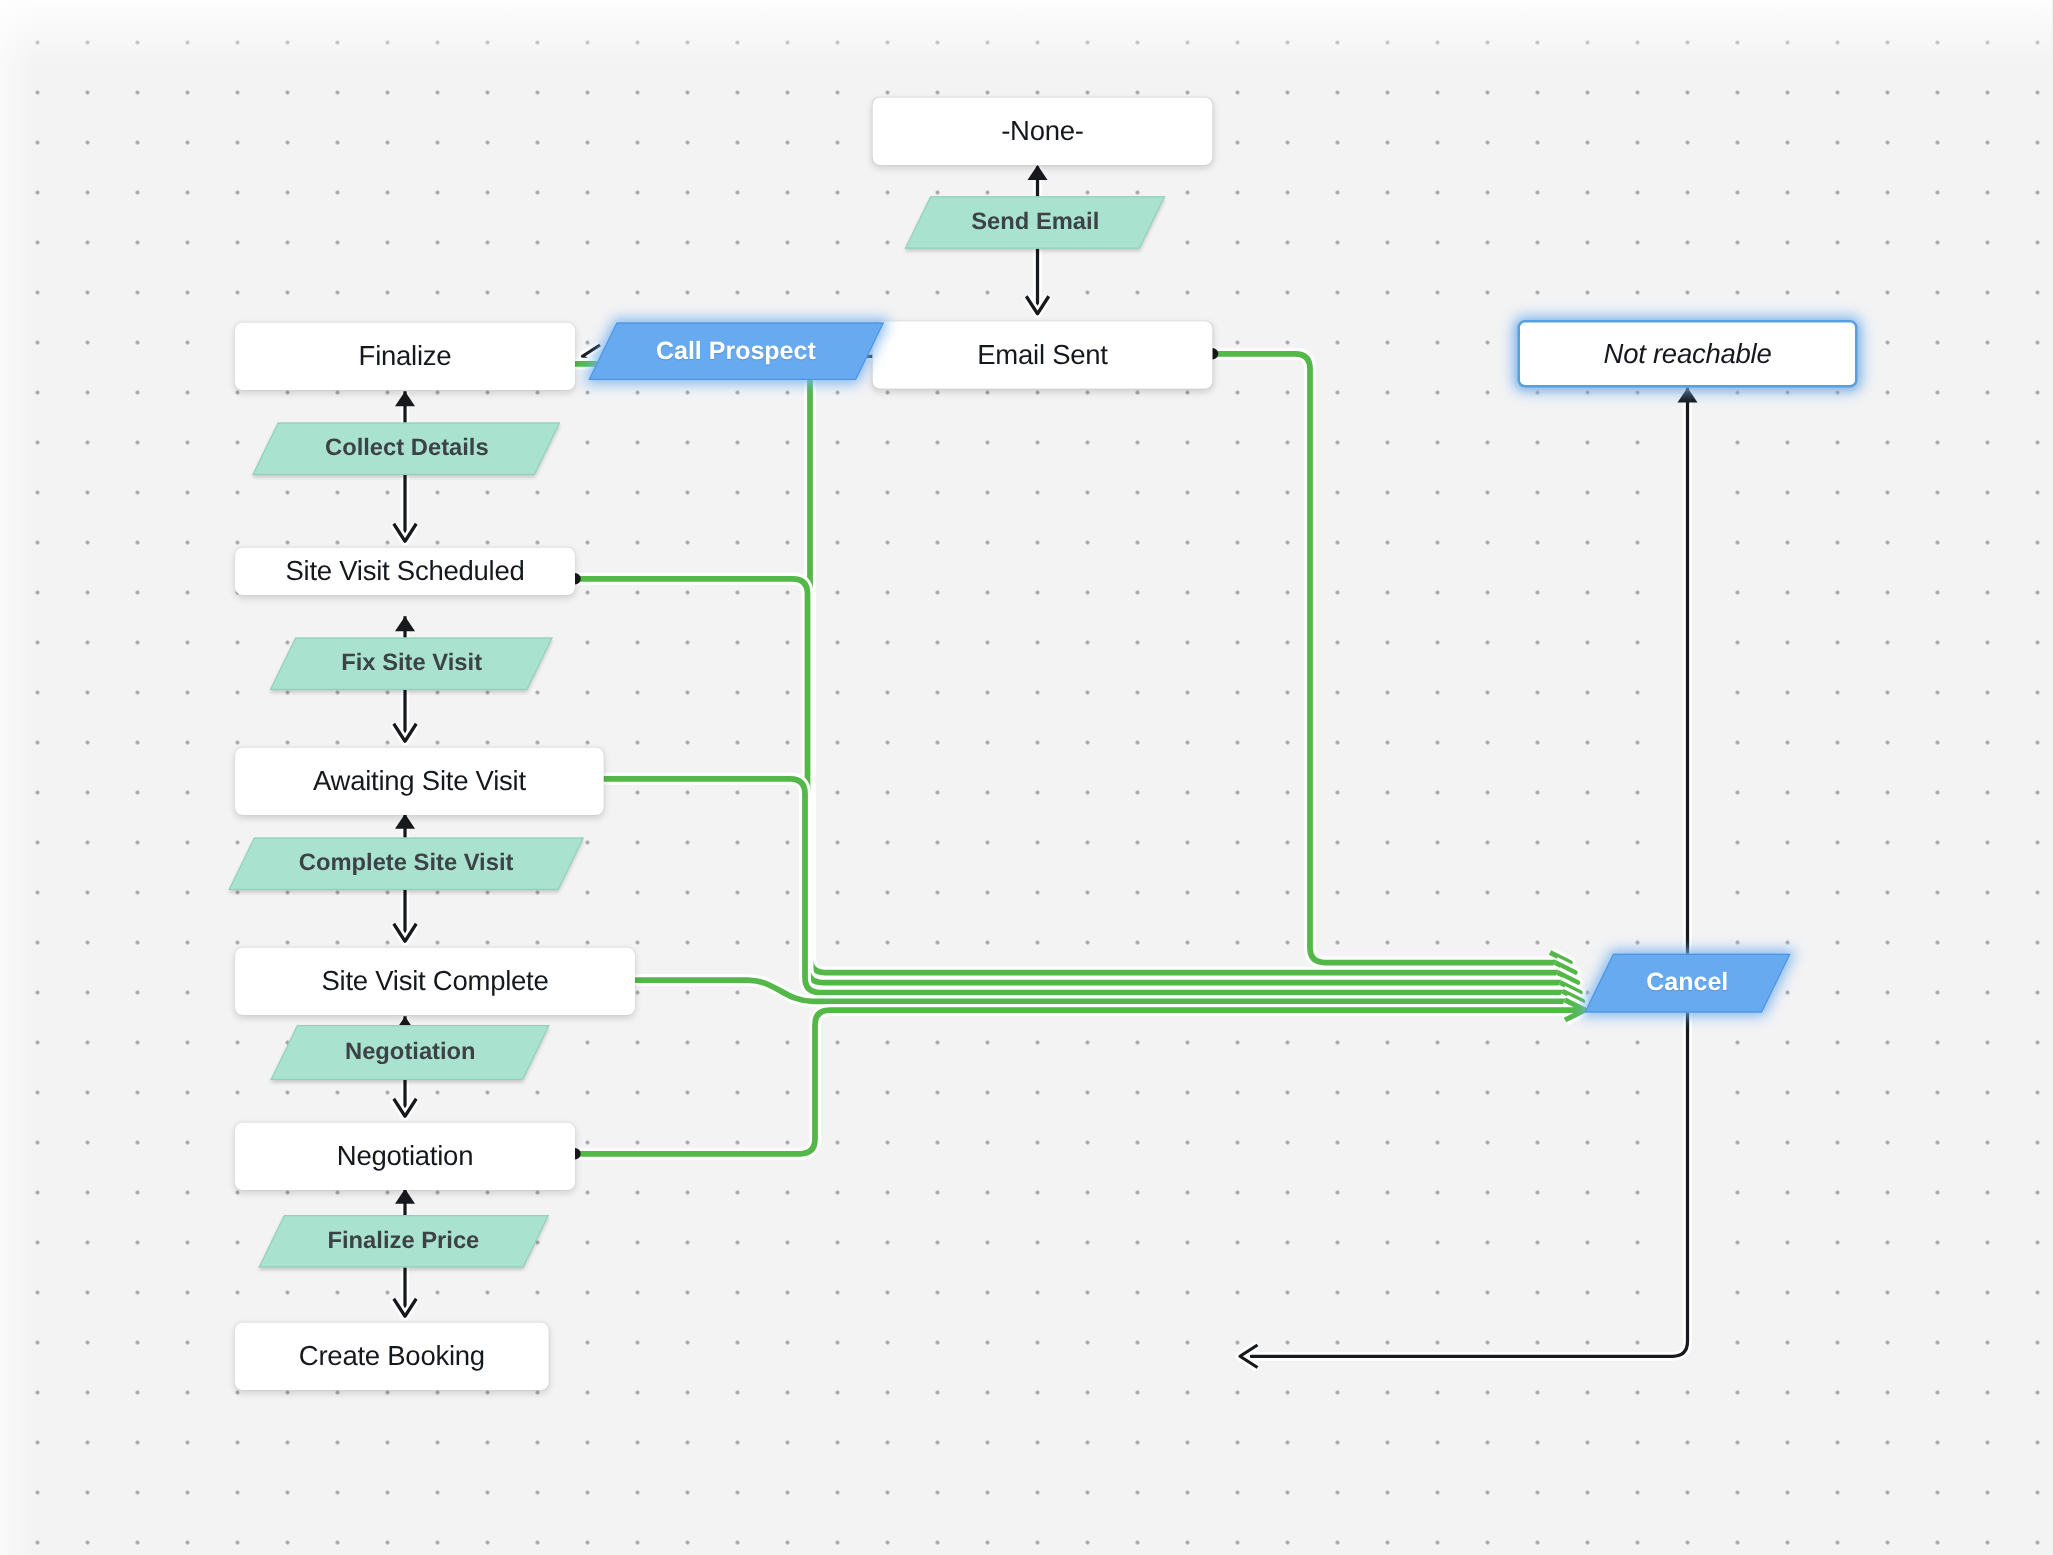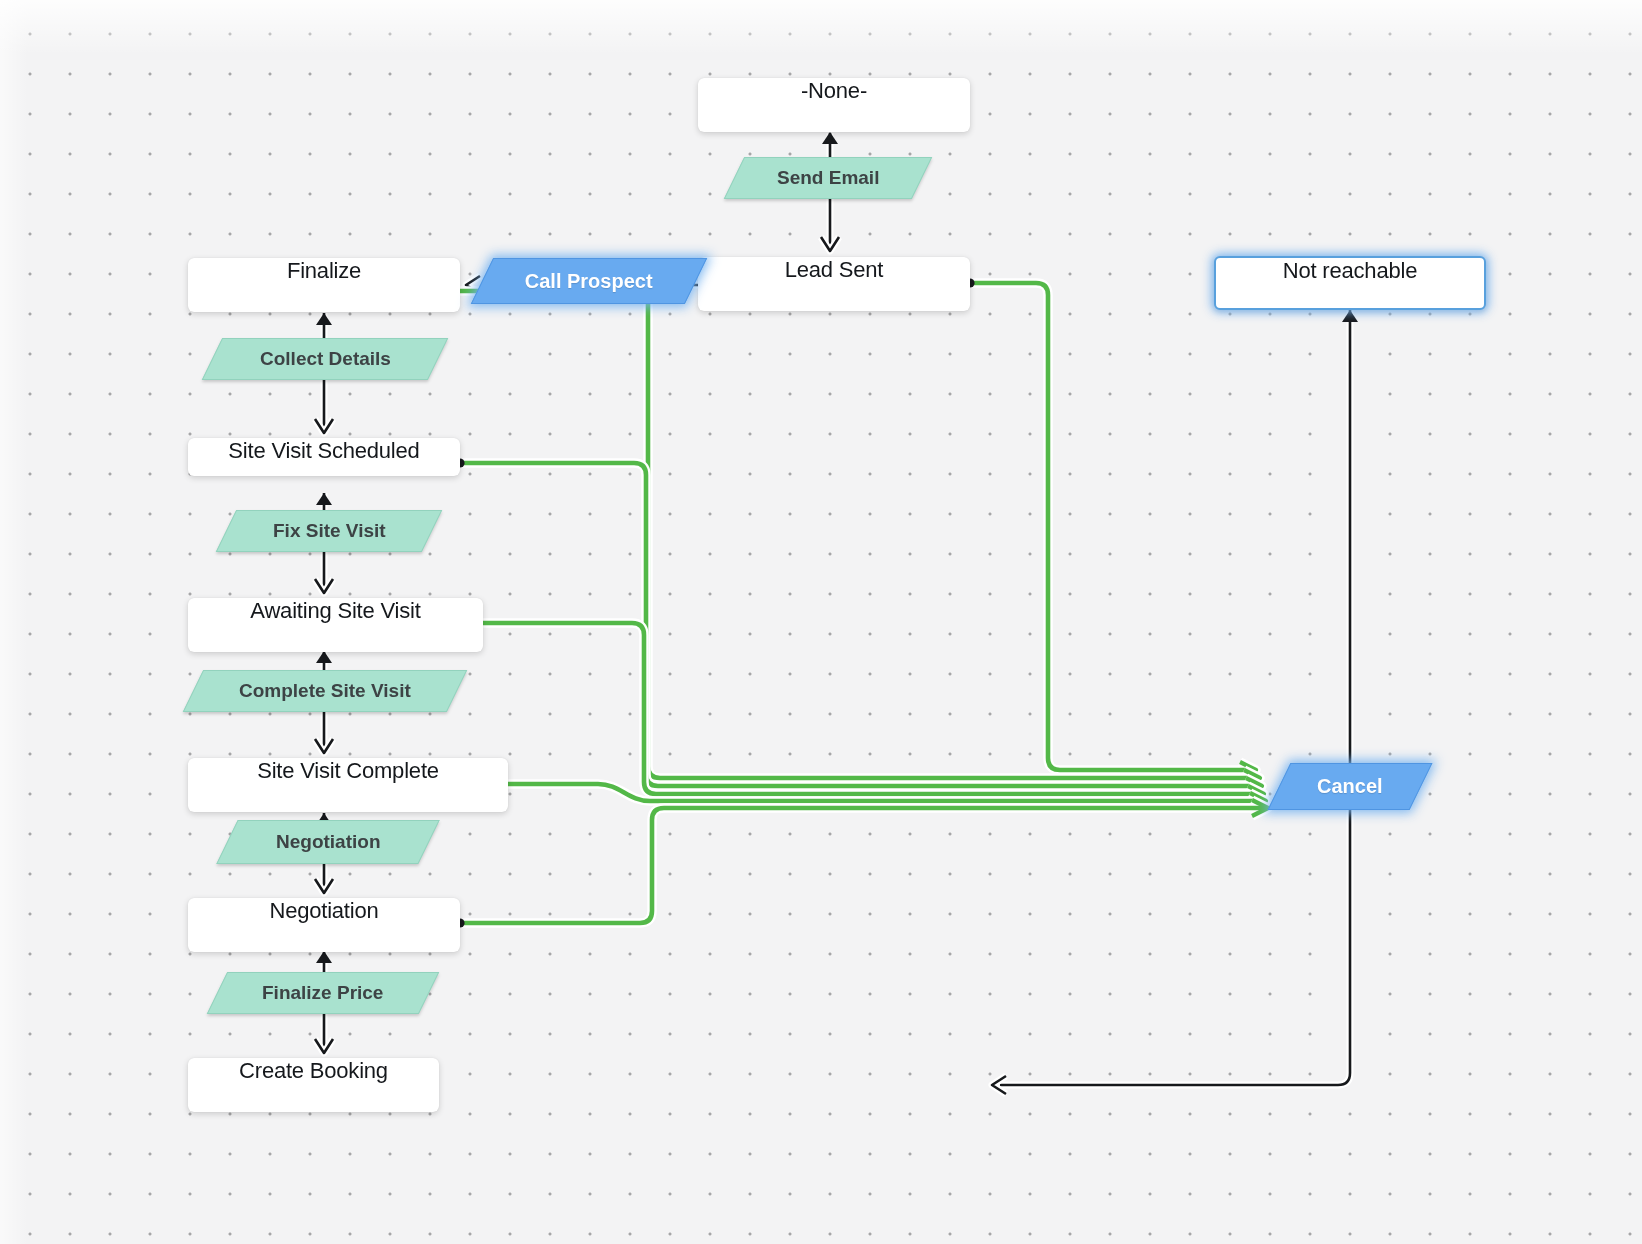--- a/index.html
+++ b/index.html
@@ -12,29 +12,30 @@
   }
   .canvas::after{
     content:"";position:absolute;inset:0;pointer-events:none;
     background:
       linear-gradient(180deg,rgba(255,255,255,.85),rgba(255,255,255,0) 55px),
       linear-gradient(90deg,rgba(255,255,255,.55),rgba(255,255,255,0) 28px);
   }
   svg.wires{position:absolute;left:0;top:0;}
 
   .state{
-    position:absolute;display:flex;justify-content:center;
+    position:absolute;display:flex;align-items:center;justify-content:center;
     background:#ffffff;border-radius:6px;
     box-shadow:0 2px 6px rgba(0,0,0,.16),0 0 1px rgba(0,0,0,.12);
     font-size:22px;color:#15181c;letter-spacing:-.2px;white-space:nowrap;
     z-index:3;cursor:pointer;
   }
   .state.hl{
     border:2px solid #58a0dd;
     box-shadow:0 0 10px 3px rgba(116,178,238,.85),0 2px 5px rgba(0,0,0,.12);
+    font-style:italic;
   }
   .para{
     position:absolute;display:flex;align-items:center;justify-content:center;
     transform:skewX(-26deg);white-space:nowrap;z-index:4;cursor:pointer;
   }
   .para .unskew{transform:skewX(26deg);display:block;}
   .para.teal{
     background:#a9e2cf;border:1px solid #92d2bd;
     box-shadow:1px 2px 3px rgba(0,0,0,.18);
     font-weight:bold;font-size:19px;color:#3d4345;
@@ -167,21 +168,21 @@
         <circle cx="460" cy="923" r="4.6"></circle>
       </g>
     </g>
   </svg>
 
   <div class="state" style="left:698px;top:78px;width:272px;height:54px">
     <span>-None-</span>
   </div>
 
   <div class="state" style="left:698px;top:257px;width:272px;height:54px">
-    <span>Lead Sent</span>
+    <span>Email Sent</span>
   </div>
 
   <div class="state" style="left:188px;top:258px;width:272px;height:54px">
     <span>Finalize</span>
   </div>
 
   <div class="state" style="left:188px;top:438px;width:272px;height:38px">
     <span>Site Visit Scheduled</span>
   </div>
 

